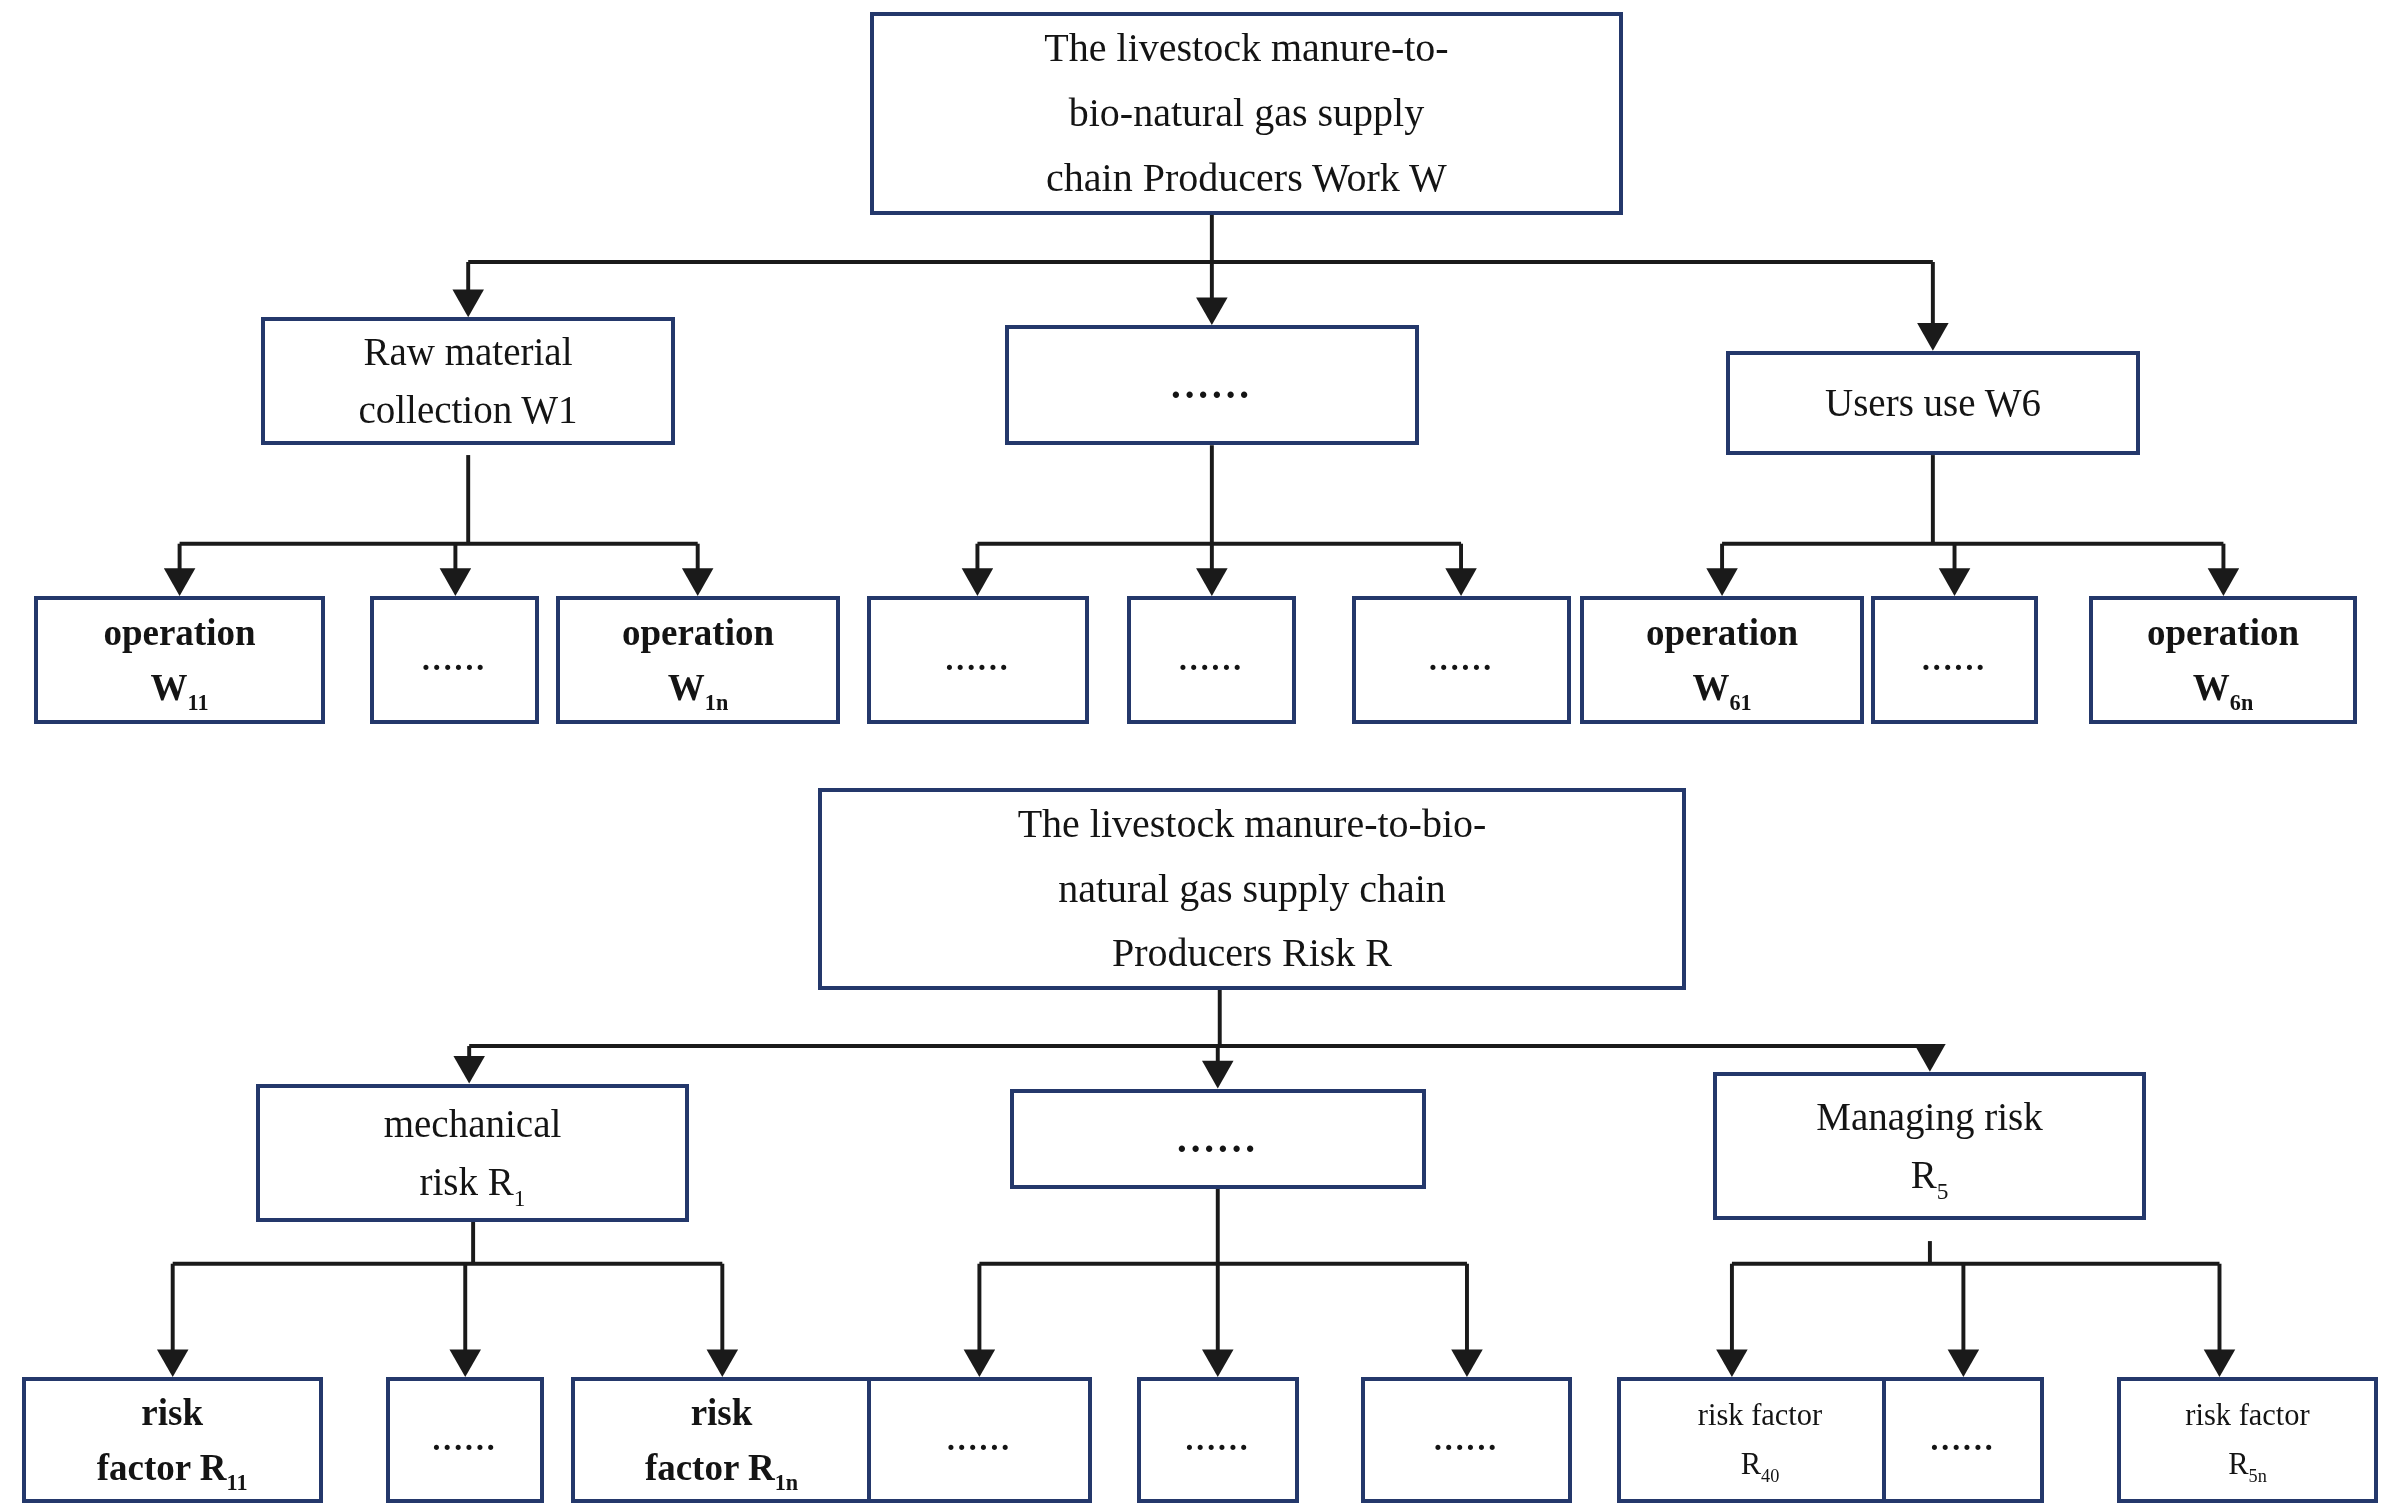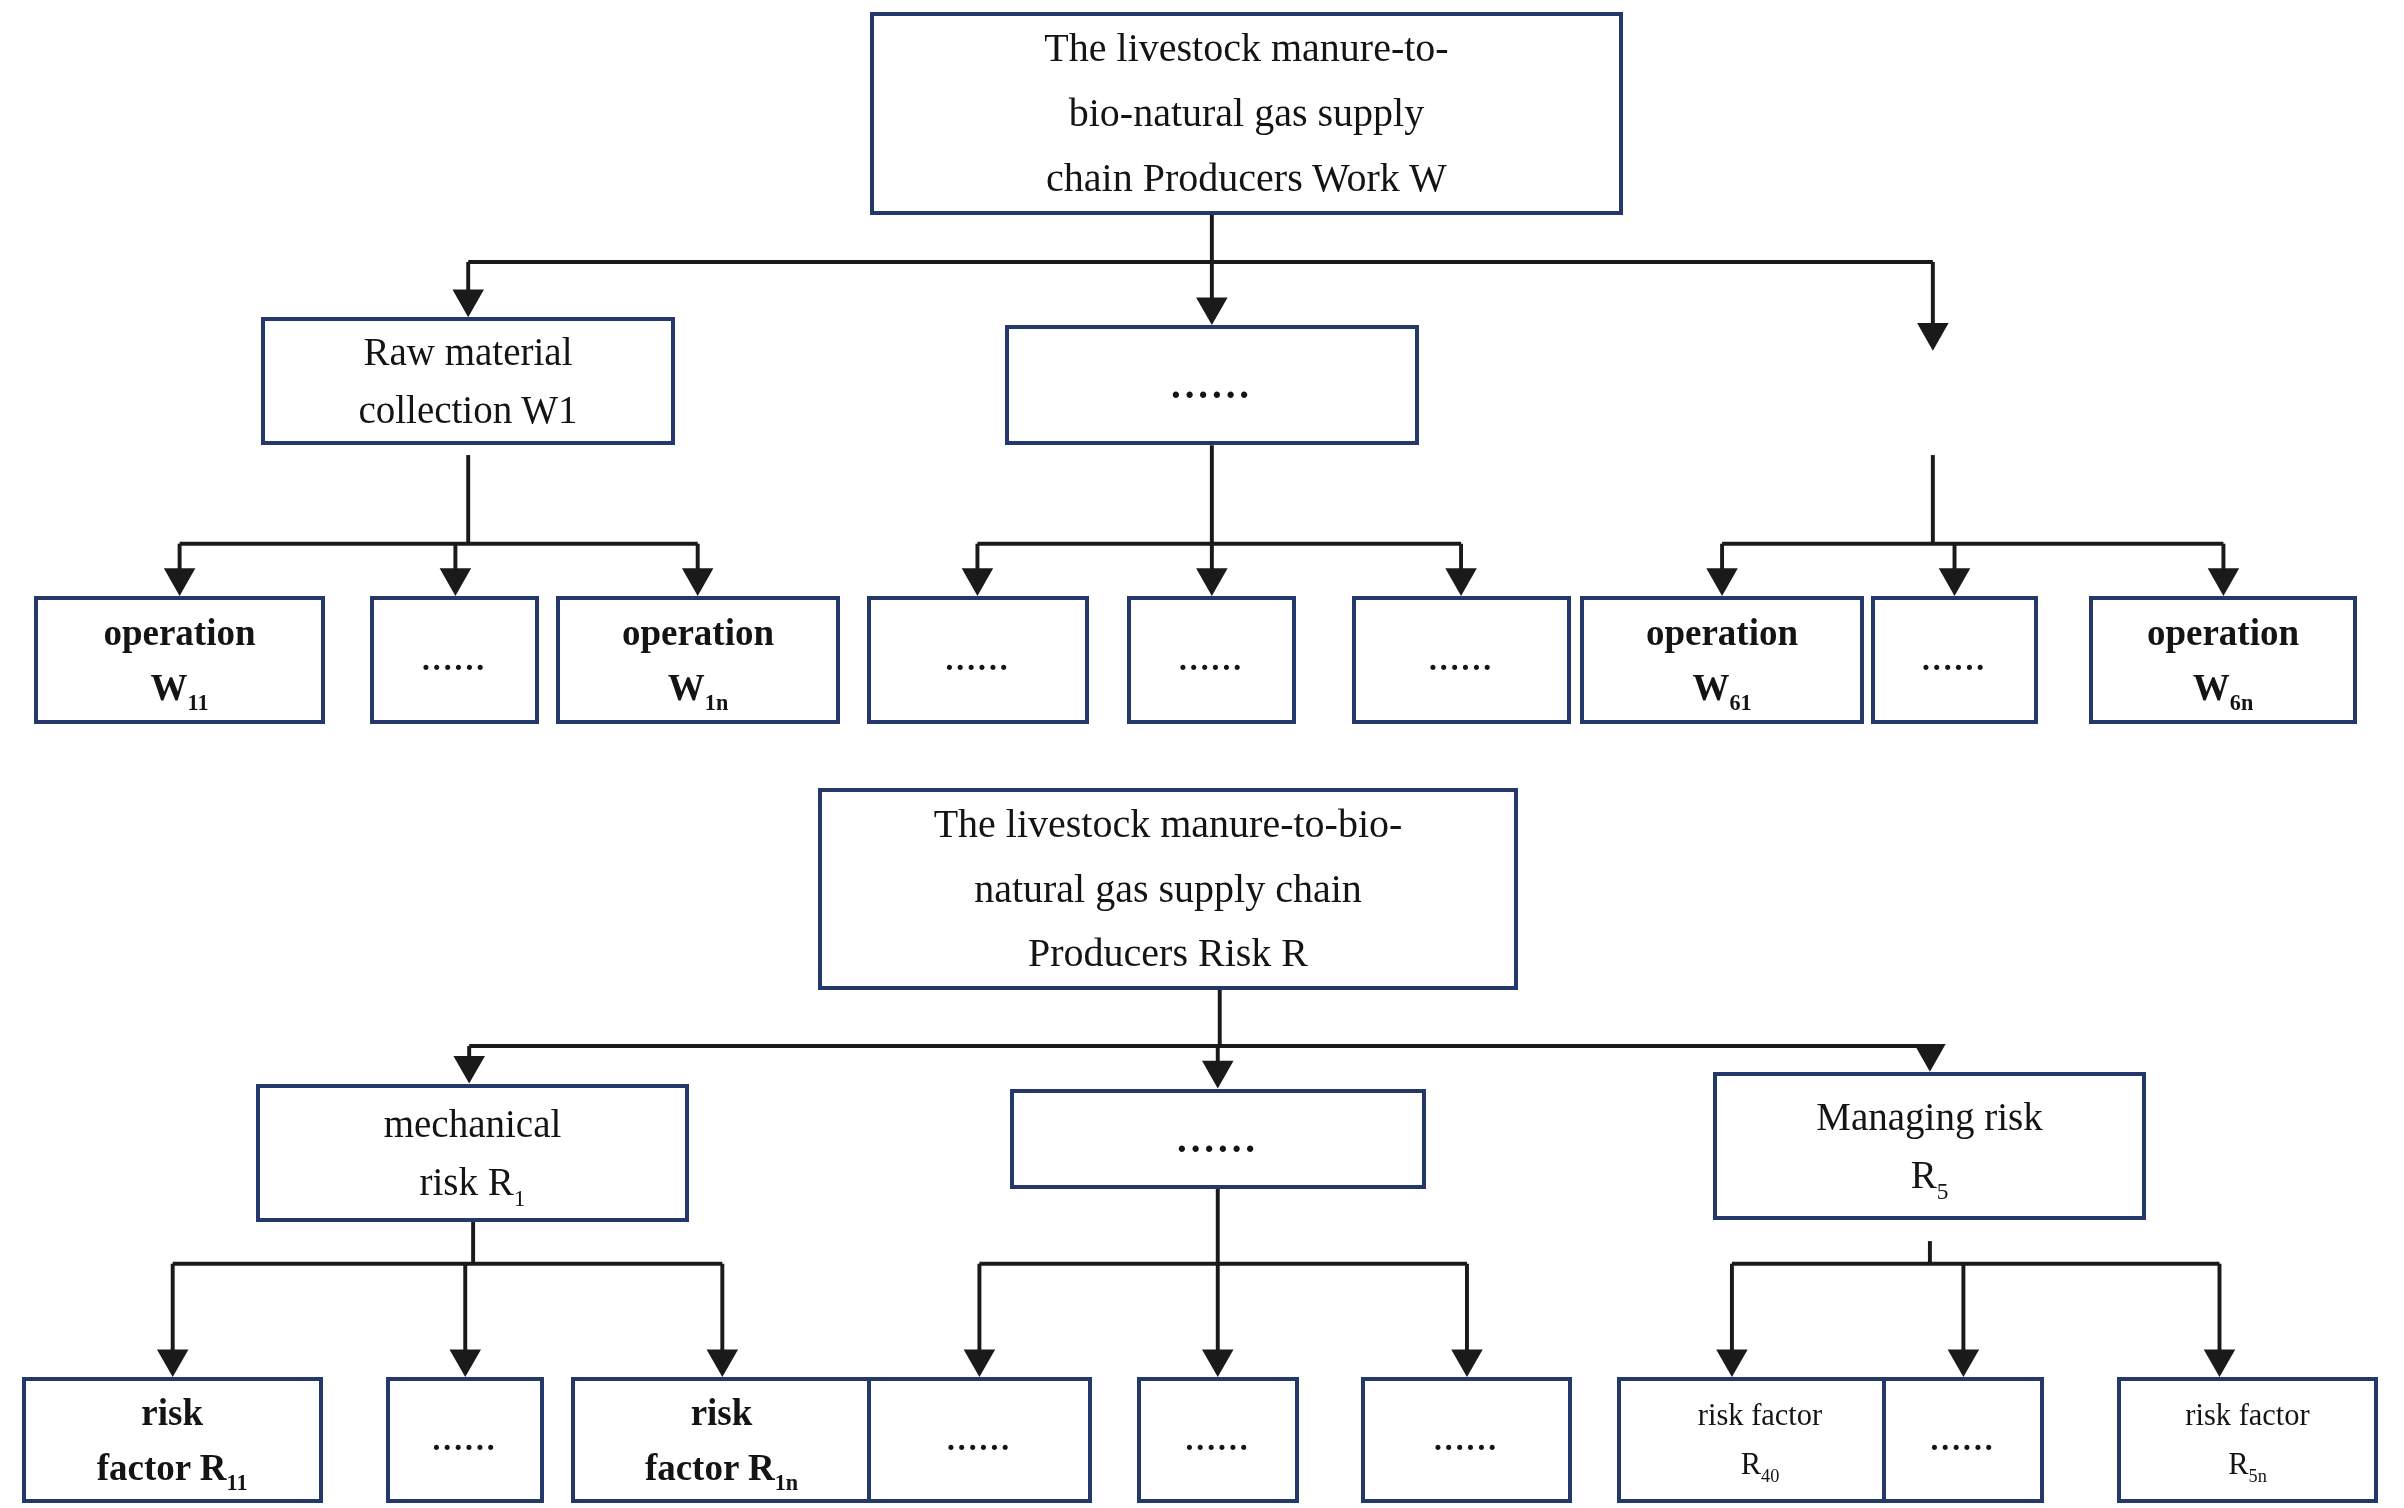--- a/index.html
+++ b/index.html
@@ -121,20 +121,21 @@
 
   <div class="box root" style="left:870px;top:11.8px;width:753px;height:203px">The livestock manure-to-
 bio-natural gas supply
 chain Producers Work W</div>
 
   <div class="box lvl2" style="left:261px;top:317px;width:414px;height:128px">Raw material
 collection W1</div>
 
   <div class="box lvl2 dots-lg" style="left:1005px;top:325px;width:414px;height:120px">......</div>
 
+  <div class="box lvl2" style="left:1726px;top:351px;width:414px;height:104px">Users use W6</div>
 
   <div class="box leaf" style="left:34px;top:596px;width:291px;height:128px">
     <span class="ln">operation</span>
     <span class="ln"><span>W</span><sub class="sb">11</sub></span>
   </div>
 
   <div class="box leaf dots-sm" style="left:370px;top:596px;width:169px;height:128px">......</div>
 
   <div class="box leaf" style="left:556px;top:596px;width:284px;height:128px">
     <span class="ln">operation</span>
@@ -152,21 +153,21 @@
     <span class="ln"><span>W</span><sub class="sb">61</sub></span>
   </div>
 
   <div class="box leaf dots-sm" style="left:1871px;top:596px;width:167px;height:128px">......</div>
 
   <div class="box leaf" style="left:2089px;top:596px;width:268px;height:128px">
     <span class="ln">operation</span>
     <span class="ln"><span>W</span><sub class="sb">6n</sub></span>
   </div>
 
-  <div class="box root" style="left:818px;top:788px;width:700px;height:202px">The livestock manure-to-bio-
+  <div class="box root" style="left:818px;top:788px;width:868px;height:202px">The livestock manure-to-bio-
 natural gas supply chain
 Producers Risk R</div>
 
   <div class="box lvl2" style="left:256px;top:1084px;width:433px;height:138px">
     <span class="ln">mechanical</span>
     <span class="ln"><span>risk R</span><sub class="sb">1</sub></span>
   </div>
 
   <div class="box lvl2 dots-lg" style="left:1010px;top:1089px;width:416px;height:100px">......</div>
 

